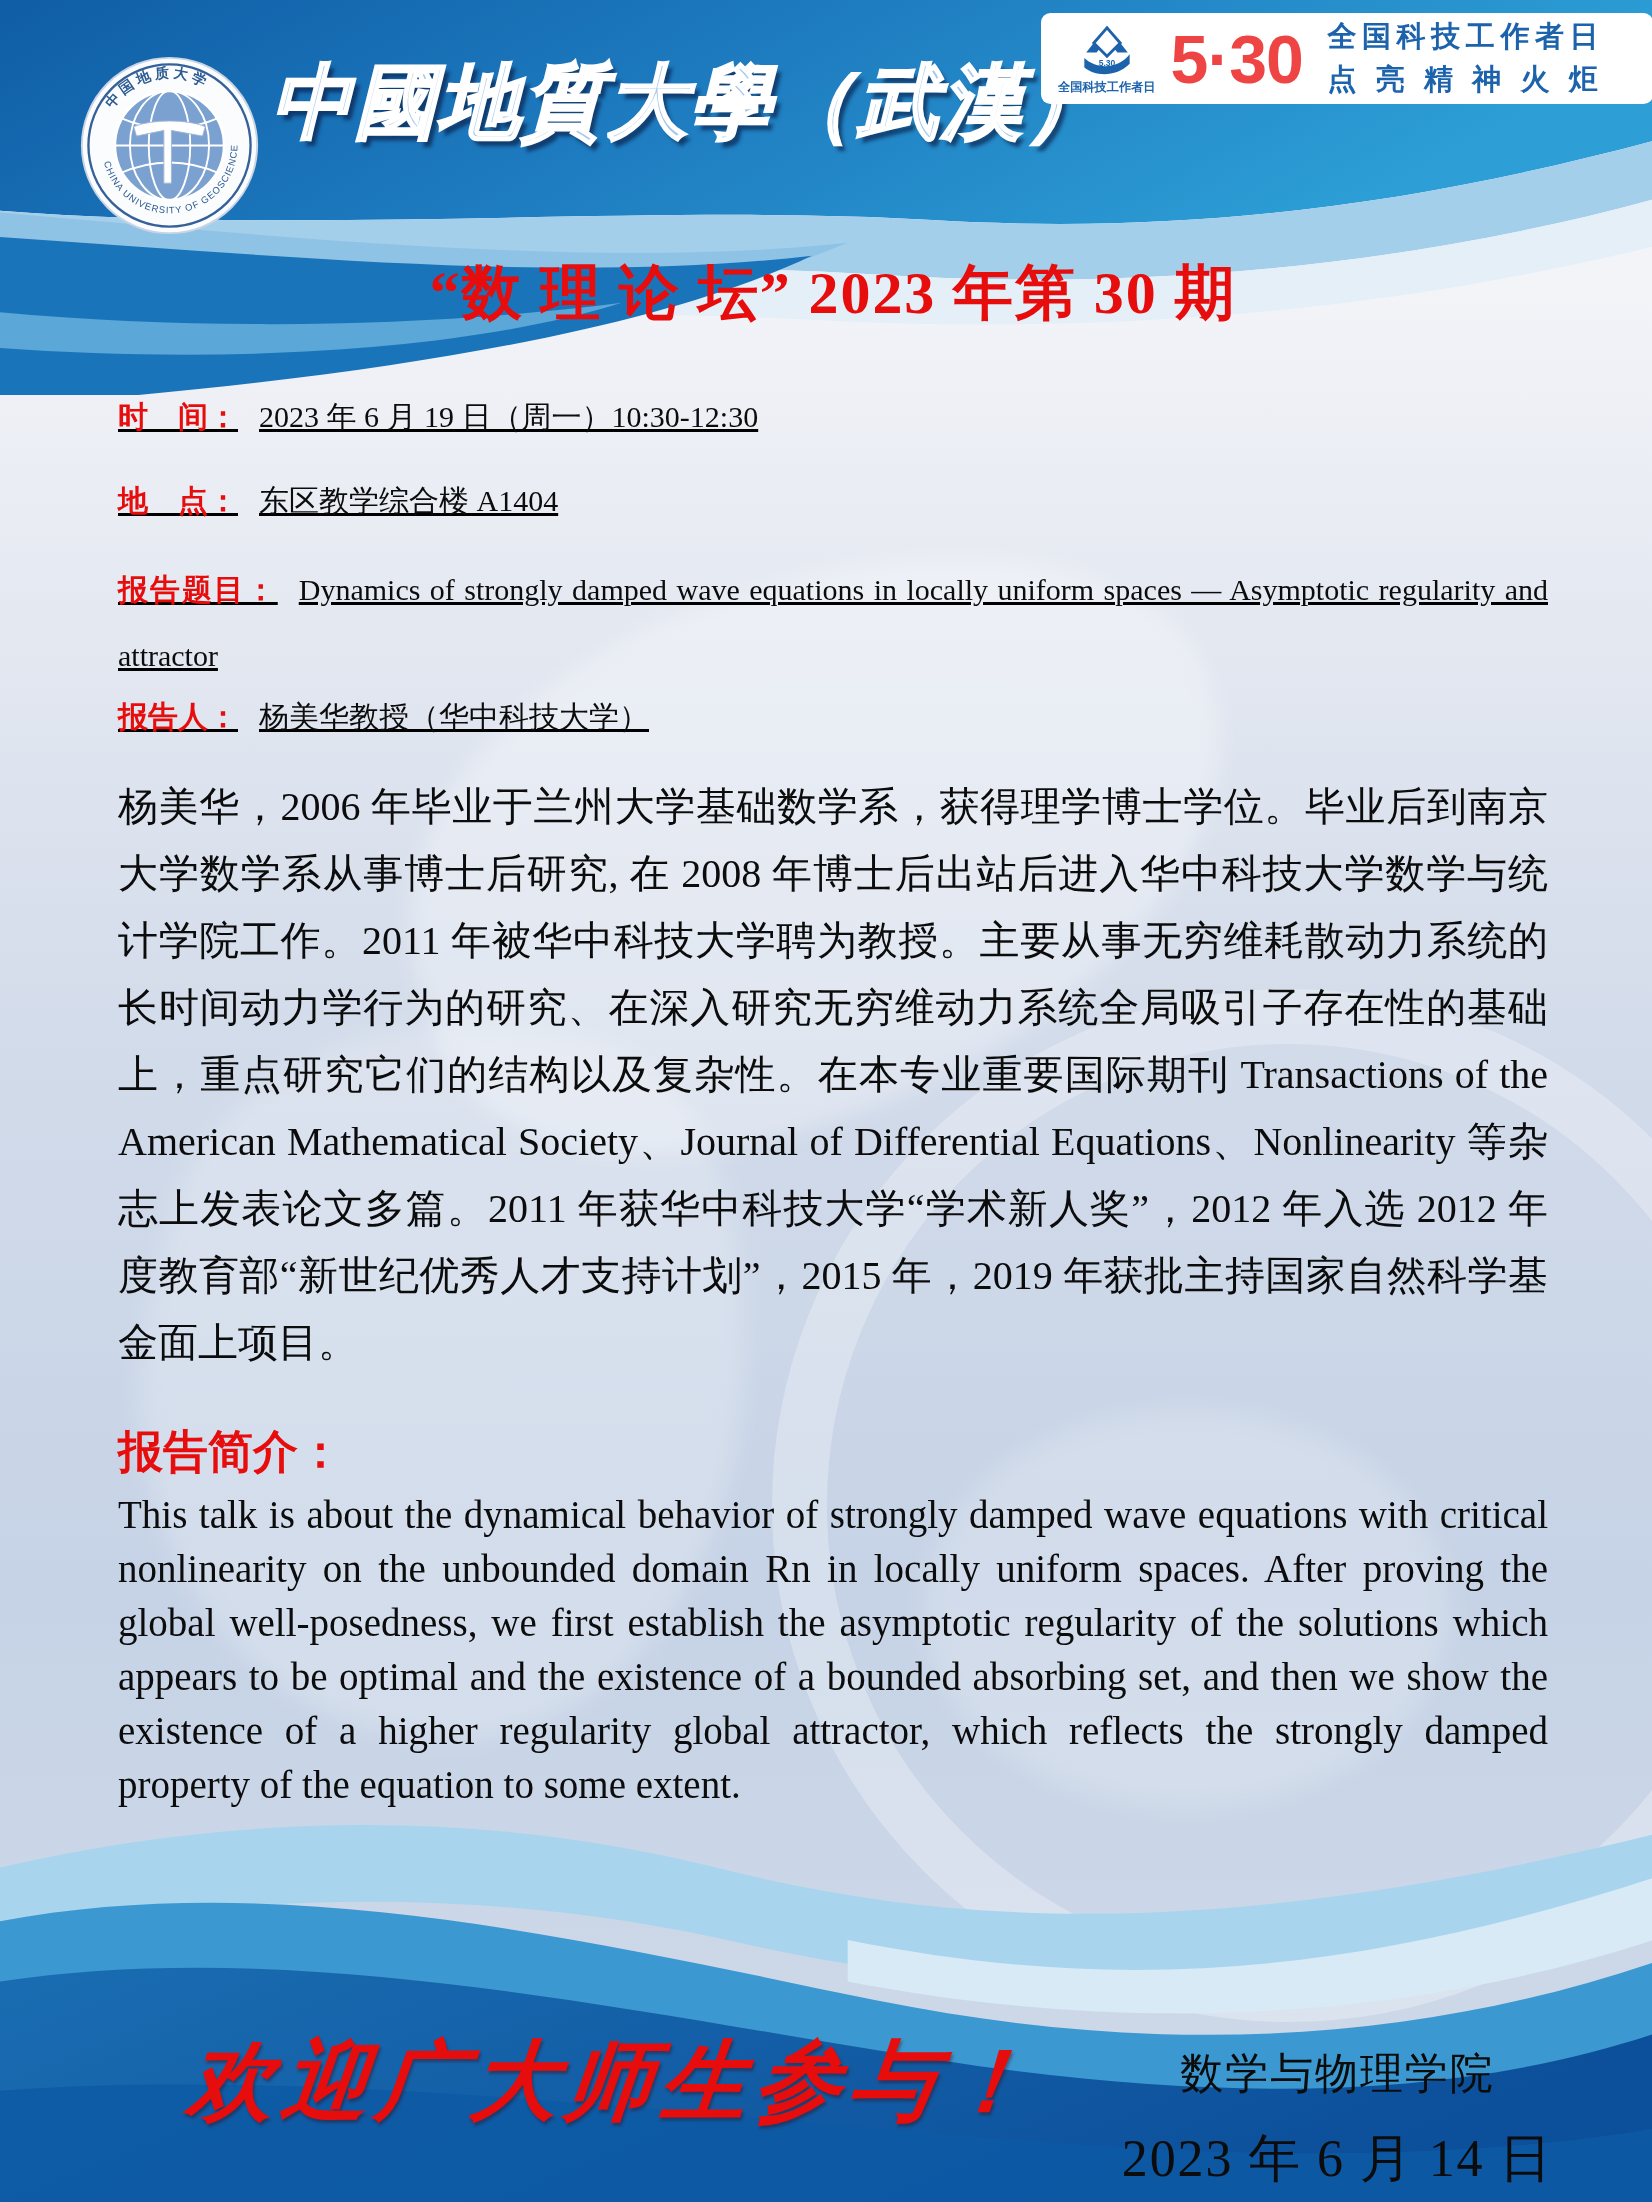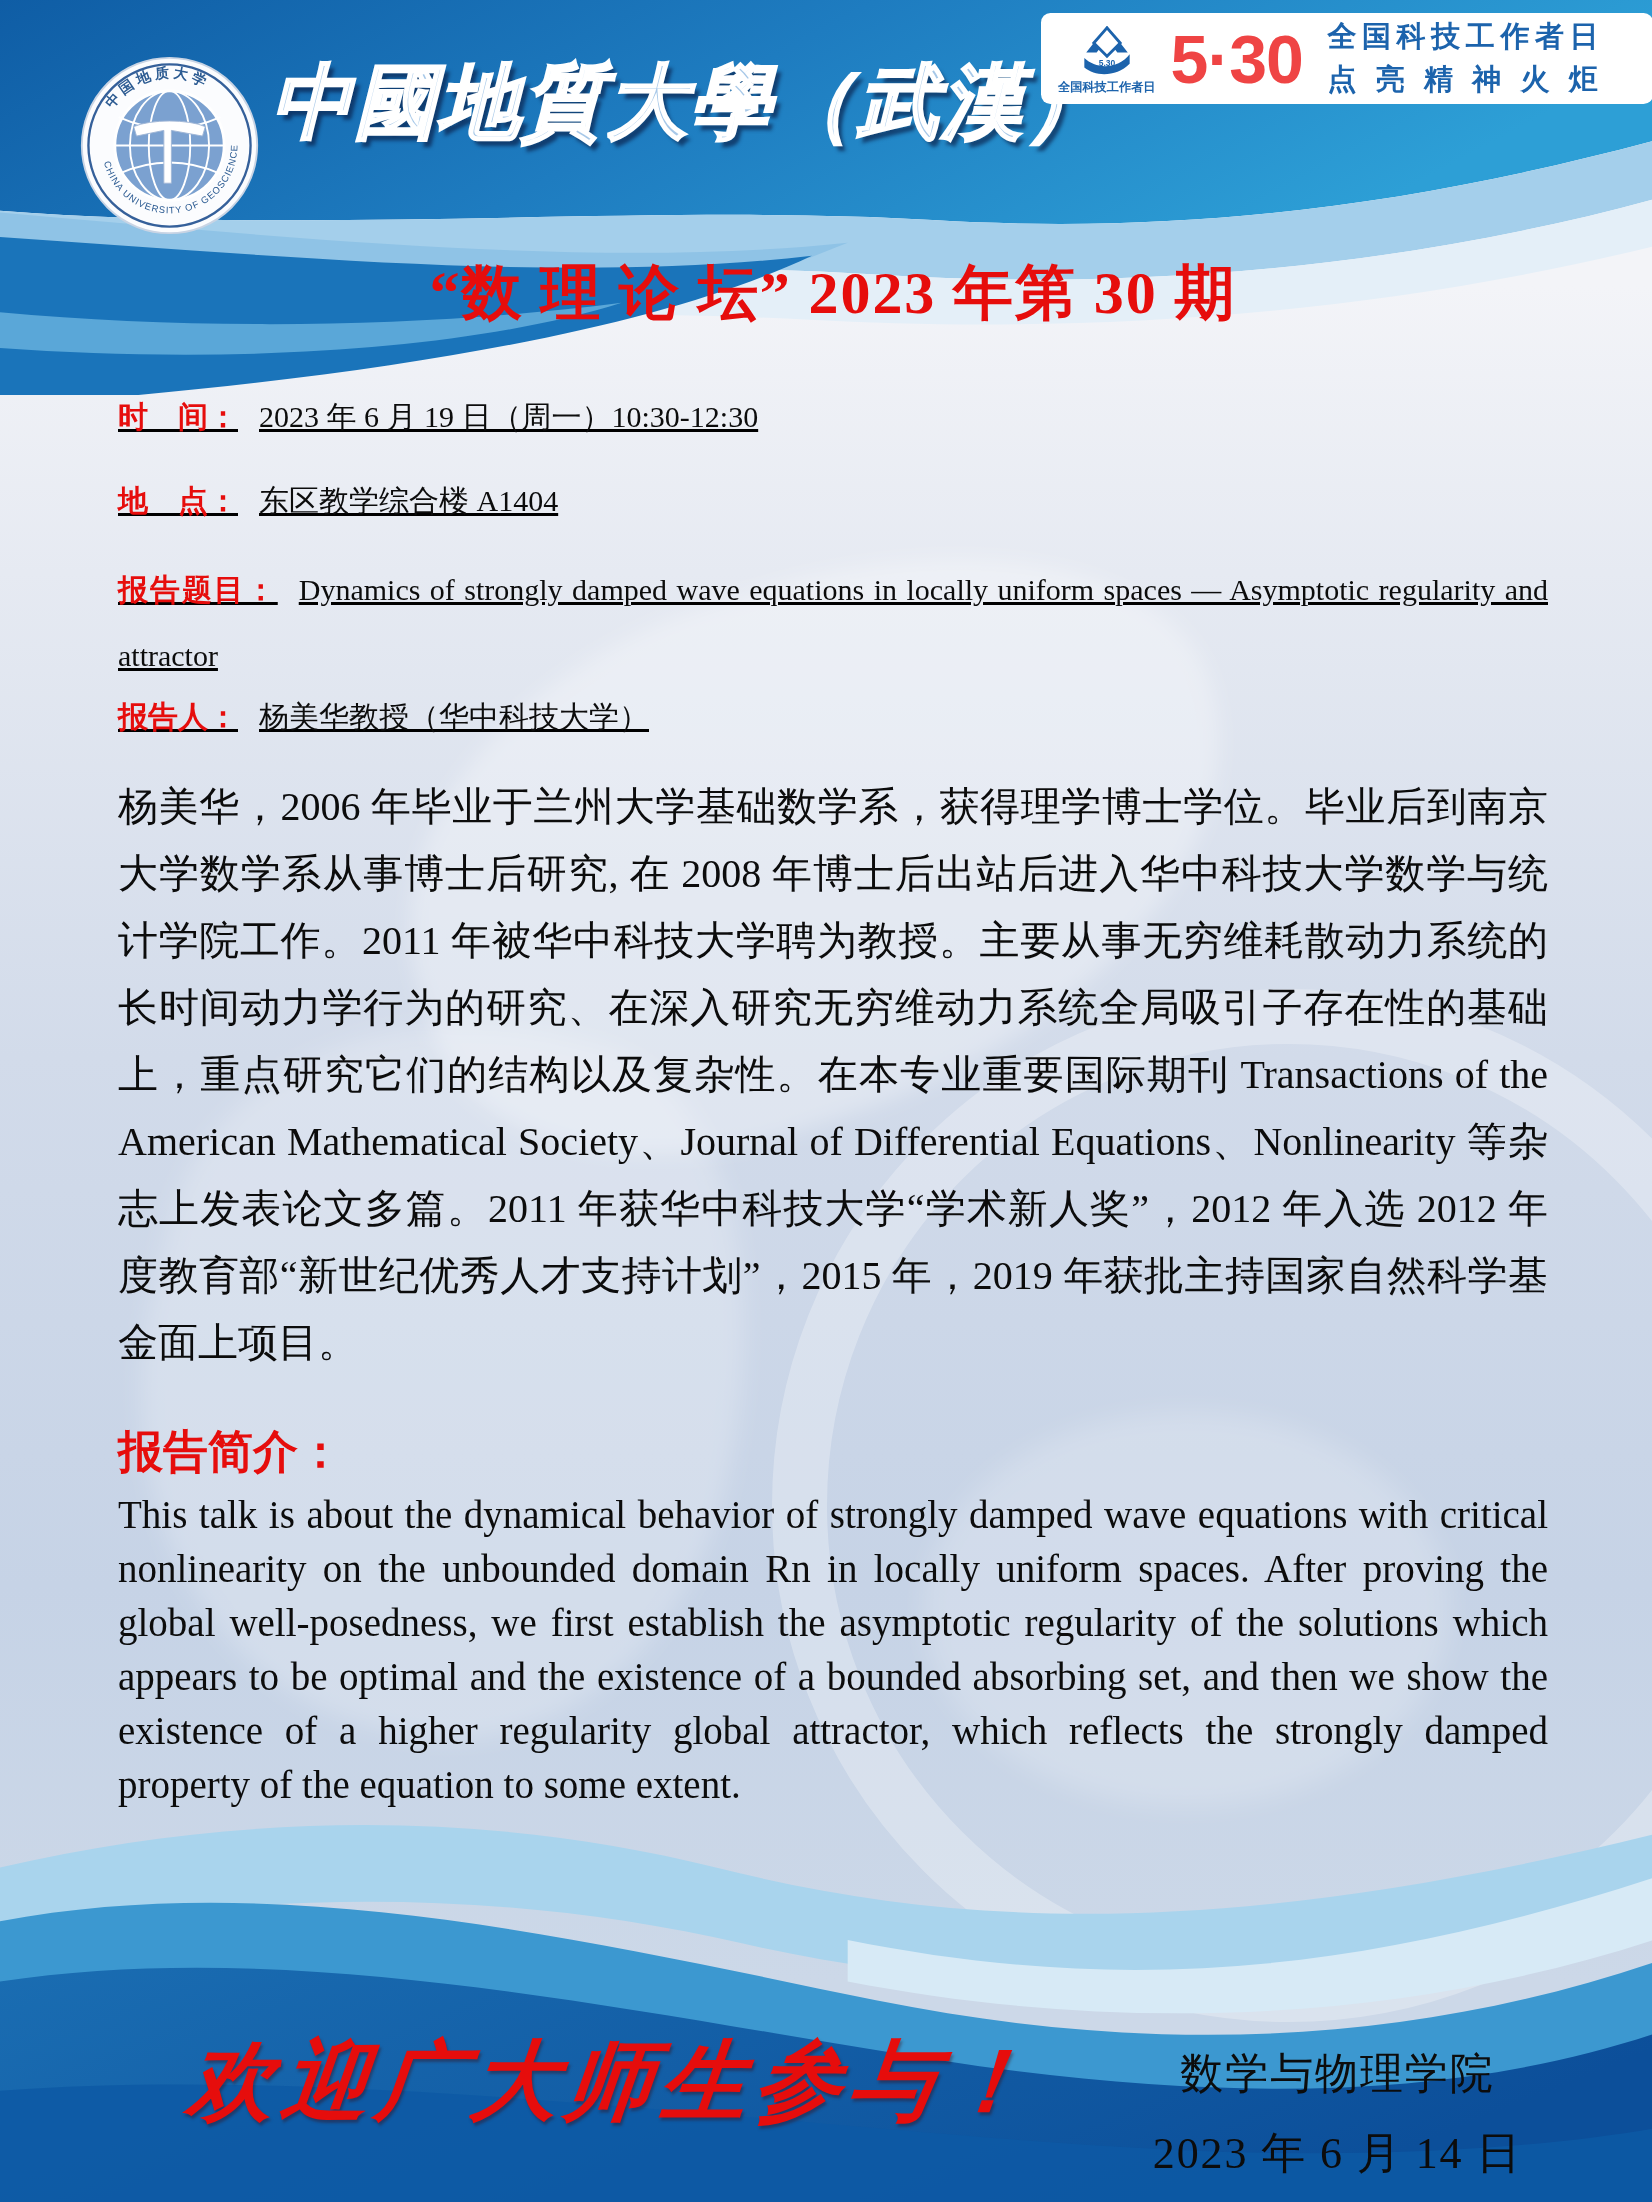--- a/index.html
+++ b/index.html
@@ -65,21 +65,21 @@
   }
   
   .welcome{
     position:absolute;left:188px;top:2023px;z-index:6;
     font-family:"Liberation Serif",serif;font-weight:bold;font-style:italic;
     font-size:87px;color:#e60d0c;letter-spacing:7.5px;transform:skewX(-6deg);
     text-shadow:1.9px 2.8px 2.8px rgba(60,0,0,.35);white-space:nowrap;
   }
   .signature{position:absolute;left:1116px;width:443px;top:2045px;z-index:6;text-align:center;color:#0c0c0c;}
   .signature .org{font-size:43px;letter-spacing:1.9px;}
-  .signature .date{font-size:44px;font-family:"Liberation Serif",serif;margin-top:21px;letter-spacing:1.9px;}
+  .signature .date{font-size:52px;font-family:"Liberation Serif",serif;margin-top:21px;letter-spacing:1.9px;}
 </style>
 </head>
 <body>
 
 <div class="poster">
 
   <div class="header-waves">
     <svg width="1653" height="395" viewBox="0 0 1755 420" preserveAspectRatio="none">
       <defs>
         <linearGradient id="hg" x1="0" y1="0" x2="1" y2="0.25">

